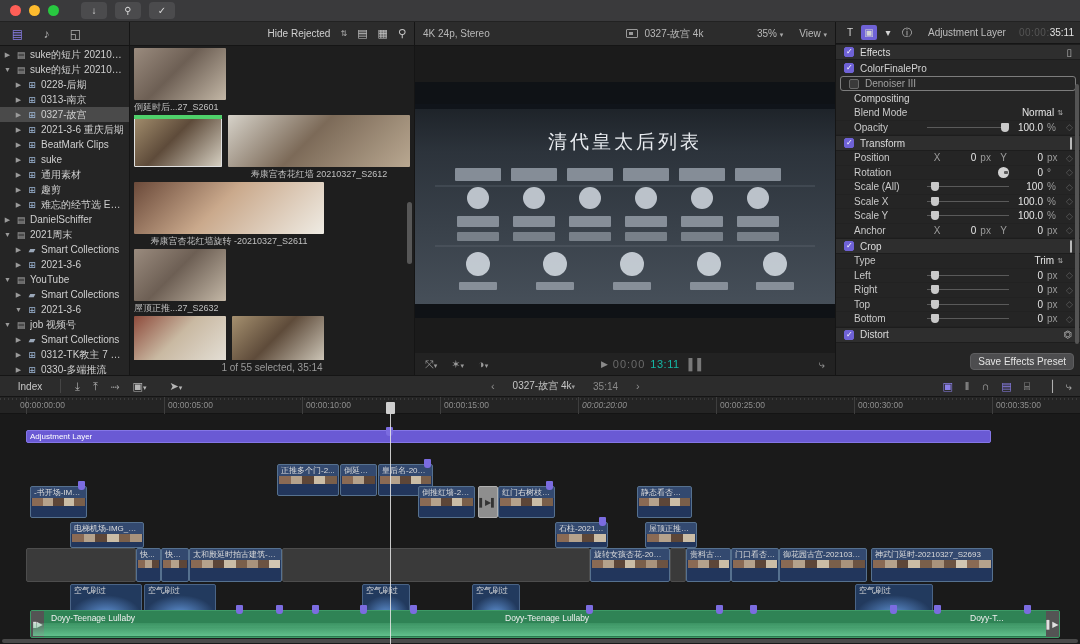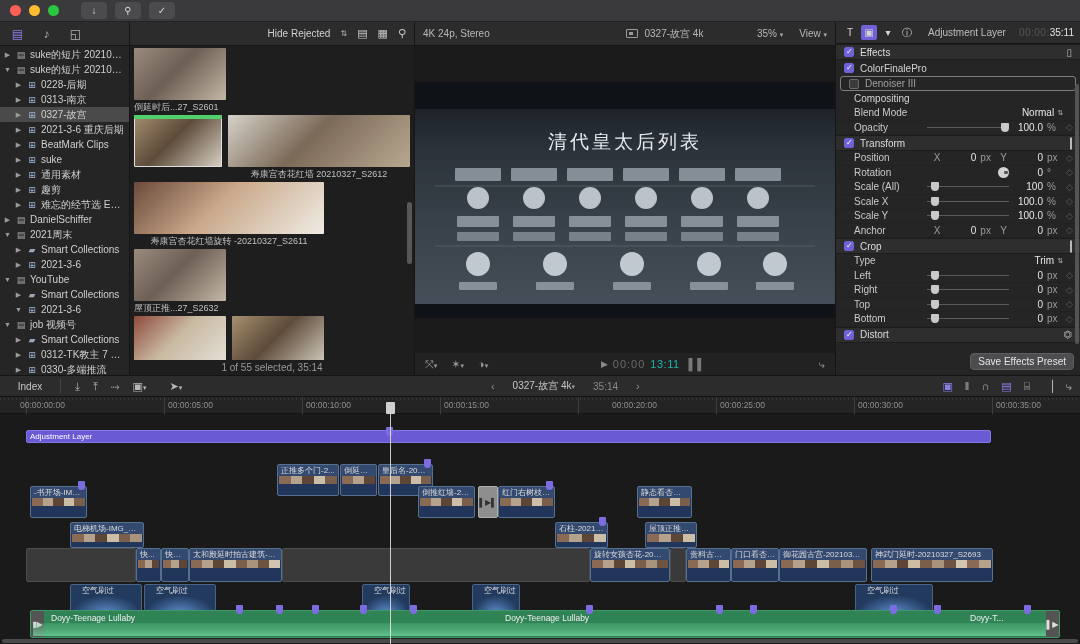--- a/index.html
+++ b/index.html
@@ -151,21 +151,21 @@
   .vclip .strip { position: absolute; left: 1px; right: 1px; top: 11px; height: 8px; overflow: hidden; display: flex; }
   .vclip .strip i { flex: 1; height: 100%; }
   .adj { background: #6a5ad4; border: 1px solid #8476e6; }
   .adj .nm { color: #ffffff; }
   .playhead { position: absolute; top: 0; bottom: 0; width: 1px; background: #e8e8e8; opacity: .85; z-index: 30; }
   .skim-ruler { position: absolute; top: 5px; width: 9px; height: 12px; background: #cfcfcf; border-radius: 1px; z-index: 31; }
   .marker { position: absolute; width: 7px; height: 9px; background: #7b6ce0; border-radius: 1px 1px 3px 3px; z-index: 12; }
   .gap { background: #3a3a3a; border: 1px solid #4d4d4d; }
   .trans { background: #8e8e8e; border: 1px solid #b0b0b0; }
   .audio-lane { background: #2a4166; border: 1px solid #4c6casa; }
-  .audio-lane { background: #223a5e; border: 1px solid #4a6486; padding-left: 8px; }
+  .audio-lane { background: #223a5e; border: 1px solid #4a6486; }
   .audio-lane .wave { position: absolute; left: 0; right: 0; bottom: 0; height: 60%; background:
      radial-gradient(ellipse at 50% 120%, #5d8fd0 0%, rgba(93,143,208,0) 70%); }
   .music {
     position: absolute; background: linear-gradient(#2f8355 0 16px, #2a7a4e 16px);
     border: 1px solid #3d9a66; border-radius: 2px; overflow: hidden;
   }
   .music .nm { color: #f0f0f0; font-size: 8.5px; padding: 2px 4px; }
   .music .wave { position: absolute; left: 2px; right: 2px; bottom: 1px; height: 13px;
      background: linear-gradient(to top, #6fd39c 0%, rgba(111,211,156,.25) 100%); opacity: .8; }
   .music .endcap { position: absolute; top: 0; bottom: 0; width: 13px; background: #545454; display: flex; align-items: center; justify-content: center; color: #e0e0e0; font-size: 8px; }
@@ -709,21 +709,21 @@
     <div class="ruler-dots"></div>
   <div class="tick" style="left: 26px;"></div>
       <div class="tcl" style="left: 20px;">00:00:00:00</div>
       <div class="tick" style="left: 164px;"></div>
       <div class="tcl" style="left: 168px;">00:00:05:00</div>
       <div class="tick" style="left: 302px;"></div>
       <div class="tcl" style="left: 306px;">00:00:10:00</div>
       <div class="tick" style="left: 440px;"></div>
       <div class="tcl" style="left: 444px;">00:00:15:00</div>
       <div class="tick" style="left: 578px;"></div>
-      <div class="tcl" style="left: 612px;">00:00:20:00</div>
+      <div class="tcl" style="left: 582px; font-style: italic;">00:00:20:00</div>
       <div class="tick" style="left: 716px;"></div>
       <div class="tcl" style="left: 720px;">00:00:25:00</div>
       <div class="tick" style="left: 854px;"></div>
       <div class="tcl" style="left: 858px;">00:00:30:00</div>
       <div class="tick" style="left: 992px;"></div>
       <div class="tcl" style="left: 996px;">00:00:35:00</div>
       <div class="skim-ruler" style="left: 386px;"></div>
     </div>
 
   <div class="tl-canvas" id="timeline-canvas">

